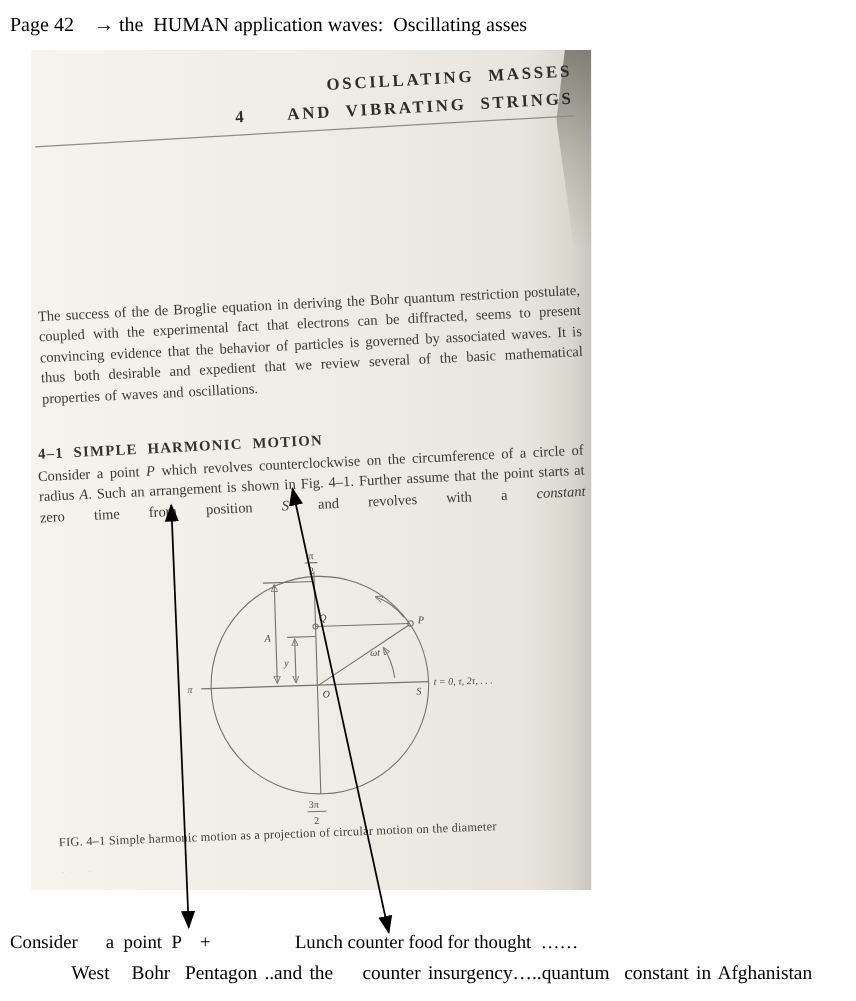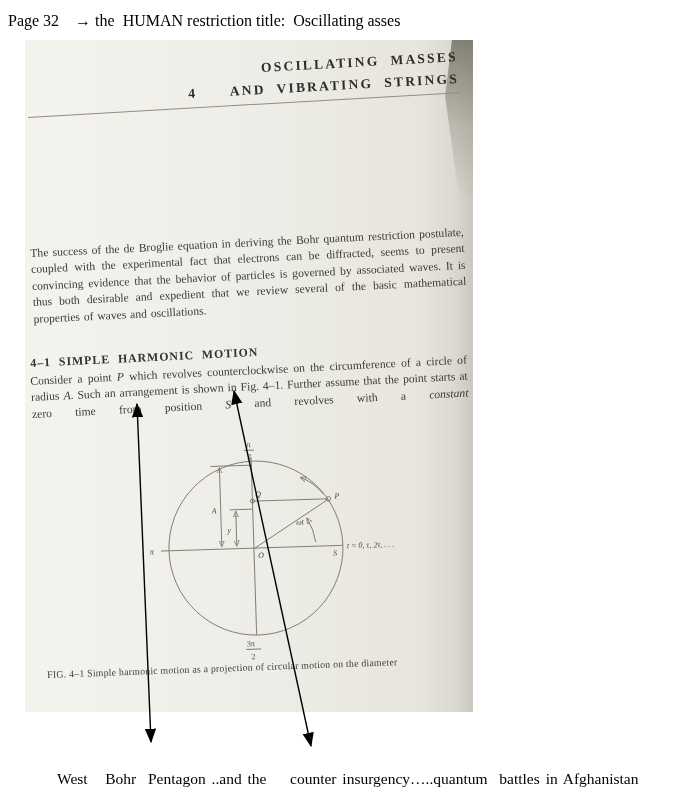--- a/index.html
+++ b/index.html
@@ -41,21 +41,21 @@
   #caption-cutoff{position:absolute;left:24px;top:652px;width:110px;height:4px;overflow:hidden;
      font-size:10px;color:#8b897f;transform:rotate(-2deg);}
   
   #arrow-overlay{position:absolute;left:0;top:0;z-index:4;pointer-events:none;}
 </style>
 </head>
 <body>
 
 <div id="page">
 
-  <div id="top-line" class="ann-line"><span>Page 32    → </span><span class="wavy">the  HUMAN</span><span> restriction title:  Oscillating asses</span></div>
+  <div id="top-line" class="ann-line"><span>Page 42    → </span><span class="wavy">the  HUMAN</span><span> application waves:  Oscillating asses</span></div>
 
   <div id="scan-page">
     <div id="corner-shade"></div>
 
     <div id="scan-title"><span>OSCILLATING  MASSES</span><br><span>4      AND  VIBRATING  STRINGS</span></div>
 
     <div id="scan-rule"></div>
 
     <div id="scan-para1" class="scan-para">The success of the de Broglie equation in deriving the Bohr quantum restriction postulate, coupled with the experimental fact that electrons can be diffracted, seems to present convincing evidence that the behavior of particles is governed by associated waves.  It is thus both desirable and expedient that we review several of the basic mathematical properties of waves and oscillations.</div>
 
@@ -113,15 +113,16 @@
   <svg id="arrow-overlay" width="685" height="801" viewBox="0 0 685 801">
     <defs>
       <marker id="annA" viewBox="0 0 12 10" refX="10.5" refY="5" markerWidth="11" markerHeight="9" orient="auto-start-reverse">
         <path d="M0,0.5 L11.5,5 L0,9.5 z" fill="#000"></path>
       </marker>
     </defs>
     <line x1="137" y1="404" x2="151" y2="742" stroke="#000" stroke-width="1.4" marker-start="url(#annA)" marker-end="url(#annA)"></line>
     <line x1="234" y1="391" x2="311" y2="746" stroke="#000" stroke-width="1.4" marker-start="url(#annA)" marker-end="url(#annA)"></line>
   </svg>
 
-  <div id="bottom-line2" class="ann-line"><span>West   Bohr  Pentagon ..</span><span class="wavy">and</span><span> the    counter insurgency…..quantum  battles in Afghanistan</span></div>
+  <div id="bottom-line1" class="ann-line"><span>Consider      </span><span class="wavy">a  point</span><span>  P    +                  </span><span>Lunch counter food for thought  ……</span></div>
+  <div id="bottom-line2" class="ann-line"><span>West   Bohr  Pentagon ..</span><span class="wavy">and</span><span> the    counter insurgency…..quantum  constant in Afghanistan</span></div>
 
 </div>
 
 </body></html>

